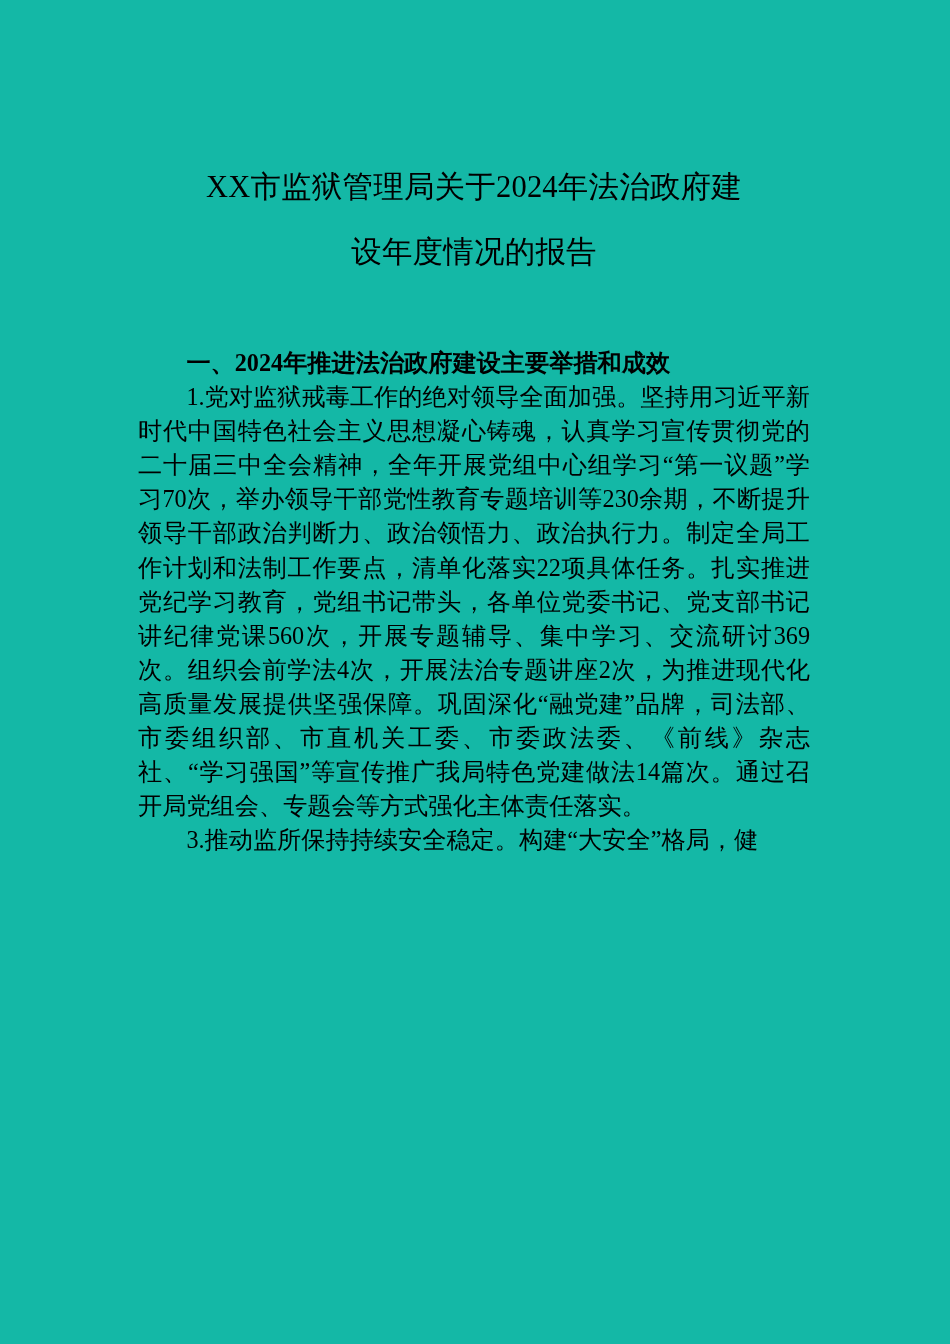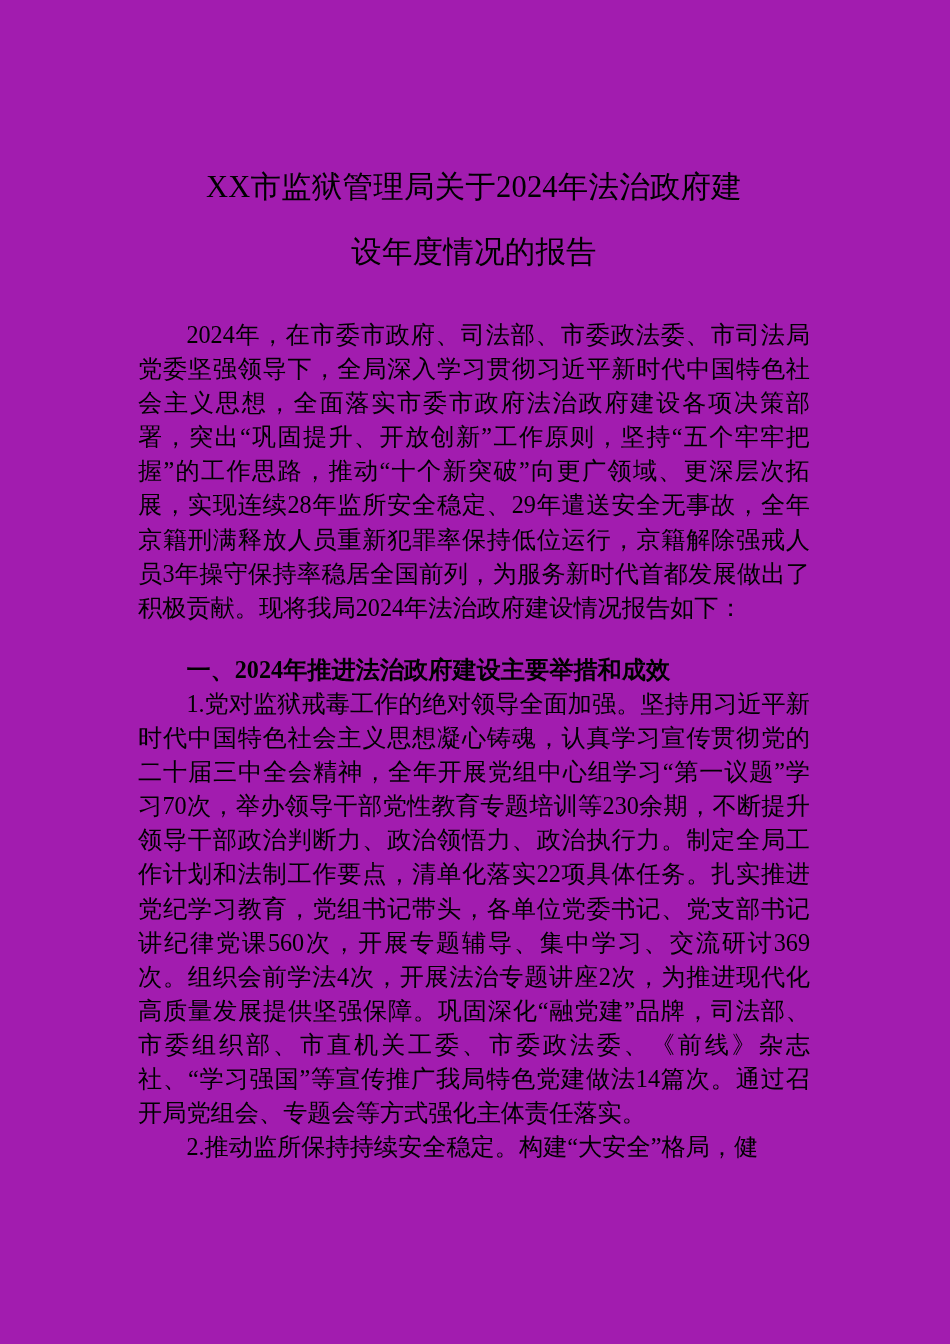--- a/index.html
+++ b/index.html
@@ -5,21 +5,21 @@
   html, body {
     margin: 0;
     padding: 0;
     background: #ffffff;
   }
 
   .page {
     position: relative;
     width: 950px;
     height: 1344px;
-    background: #a21caf;
+    background: #14b8a6;
     overflow: hidden;
     box-sizing: border-box;
   }
 
   
   .content {
     position: absolute;
     left: 138px;
     top: 0;
     width: 672px;
@@ -81,25 +81,24 @@
 
   <div class="content">
 
     <div class="title-block">
       <h1 class="doc-title">XX市监狱管理局关于2024年法治政府建
 设年度情况的报告</h1>
     </div>
 
     <div class="body-block">
 
-      <p class="para">2024年，在市委市政府、司法部、市委政法委、市司法局党委坚强领导下，全局深入学习贯彻习近平新时代中国特色社会主义思想，全面落实市委市政府法治政府建设各项决策部署，突出“巩固提升、开放创新”工作原则，坚持“五个牢牢把握”的工作思路，推动“十个新突破”向更广领域、更深层次拓展，实现连续28年监所安全稳定、29年遣送安全无事故，全年京籍刑满释放人员重新犯罪率保持低位运行，京籍解除强戒人员3年操守保持率稳居全国前列，为服务新时代首都发展做出了积极贡献。现将我局2024年法治政府建设情况报告如下：</p>
 
       <p class="para heading">一、2024年推进法治政府建设主要举措和成效</p>
 
       <p class="para">1.党对监狱戒毒工作的绝对领导全面加强。坚持用习近平新时代中国特色社会主义思想凝心铸魂，认真学习宣传贯彻党的二十届三中全会精神，全年开展党组中心组学习“第一议题”学习70次，举办领导干部党性教育专题培训等230余期，不断提升领导干部政治判断力、政治领悟力、政治执行力。制定全局工作计划和法制工作要点，清单化落实22项具体任务。扎实推进党纪学习教育，党组书记带头，各单位党委书记、党支部书记讲纪律党课560次，开展专题辅导、集中学习、交流研讨369次。组织会前学法4次，开展法治专题讲座2次，为推进现代化高质量发展提供坚强保障。巩固深化“融党建”品牌，司法部、市委组织部、市直机关工委、市委政法委、《前线》杂志社、“学习强国”等宣传推广我局特色党建做法14篇次。通过召开局党组会、专题会等方式强化主体责任落实。</p>
 
-      <p class="para">2.推动监所保持持续安全稳定。构建“大安全”格局，健</p>
+      <p class="para">3.推动监所保持持续安全稳定。构建“大安全”格局，健</p>
 
     </div>
 
   </div>
 
 </div>
 
 </body></html>

